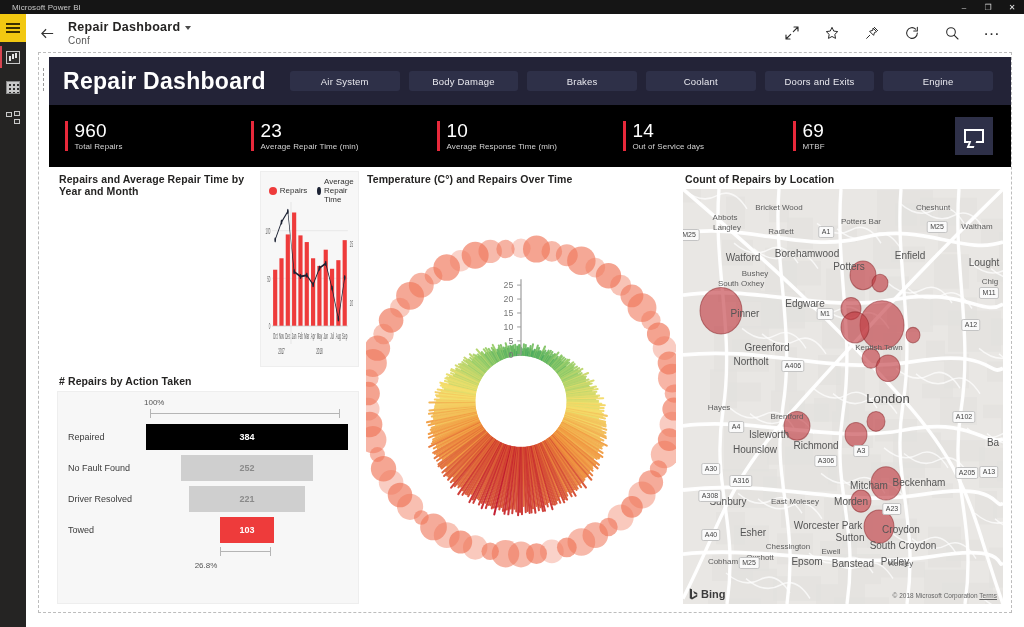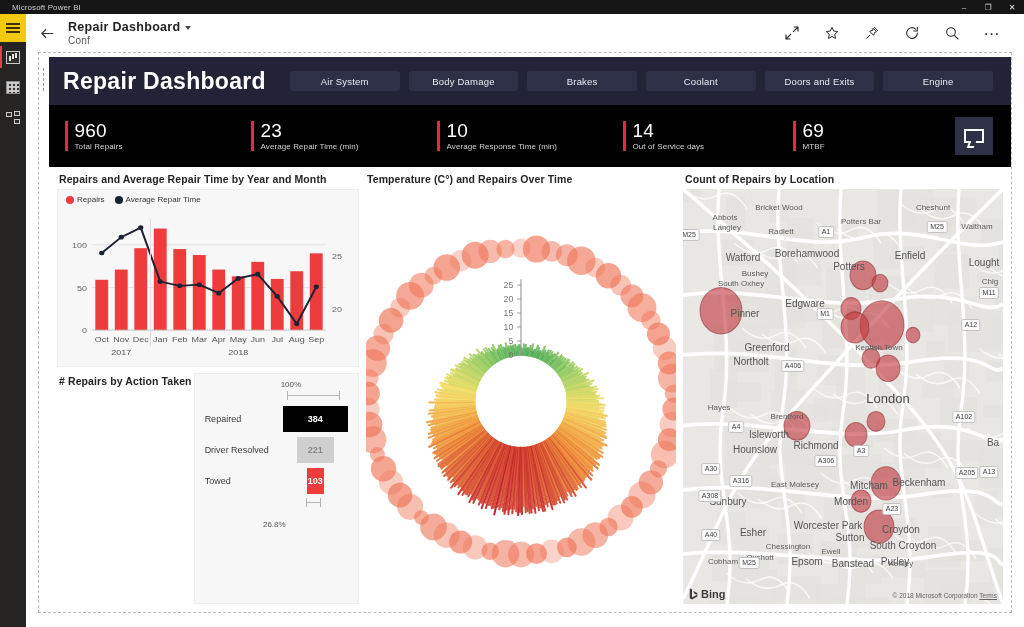--- a/index.html
+++ b/index.html
@@ -142,21 +142,21 @@
   .fn-axis i { position: absolute; top: 0; width: 1px; height: 9px; background: #b5b5b5; }
   .fn-axis i.l { left: 0; } .fn-axis i.r { right: 0; }
   .fn-row { display: flex; align-items: center; height: 28px; margin-bottom: 3px; }
   .fn-lbl { width: 82px; font-size: 9px; color: #3b3b3b; padding-left: 4px; }
   .fn-track { flex: 1; position: relative; height: 26px; }
   .fn-bar { position: absolute; top: 0; height: 26px; display: flex; align-items: center;
             justify-content: center; font-size: 9px; font-weight: bold; }
   .fn-bot { position: relative; height: 10px; margin: 2px 0 0 86px; margin-right: 8px; }
   .fn-bot-line { position: absolute; top: 4px; height: 1px; background: #b5b5b5; }
   .fn-bot i { position: absolute; top: 0; width: 1px; height: 9px; background: #b5b5b5; }
-  .fn-bot-lbl { text-align: center; font-size: 8px; color: #555; margin-top: 12px; }
+  .fn-bot-lbl { text-align: center; font-size: 8px; color: #555; margin-top: 4px; }
 
   
   .radial { width: 100%; height: 100%; background: #fff; }
   .radial svg { width: 100%; height: 100%; display: block; }
 
   
   .map { width: 100%; height: 100%; position: relative; overflow: hidden;
          background: #fef9c3; }
   .map svg { position: absolute; inset: 0; width: 100%; height: 100%; }
   .map-lbl { position: absolute; font-size: 8px; color: #5d5d5d; white-space: nowrap;
@@ -310,21 +310,21 @@
             <div class="kpi-spacer"></div>
             <div class="chat-btn">
               <span class="bubble"></span>
             </div>
           </div>
 
           <div class="panes">
 
             <div class="pane-left">
 
-              <div style="height:196px;display:flex;flex-direction:column">
+              <div style="height:196px;display:flex;">
                 <div class="v-title">Repairs and Average Repair Time by Year and Month</div>
                 <div class="v-body">
                   <div class="combo">
                     <div class="legend">
                       <span class="lg">
                         <span class="dot" style="background:#ee3b3b"></span>
                         <span>Repairs</span>
                       </span>
                       <span class="lg">
                         <span class="dot" style="background:#1c2233"></span>
@@ -381,34 +381,40 @@
                           <text x="258.25" y="145" font-size="9" fill="#555" text-anchor="middle" font-family="Liberation Sans,sans-serif">Sep</text>
                           <line x1="92.5" x2="92.5" y1="8" y2="150" stroke="#dcdcdc"></line>
                           <text x="63.25" y="160" font-size="9" fill="#555" text-anchor="middle" font-family="Liberation Sans,sans-serif">2017</text>
                           <text x="180.25" y="160" font-size="9" fill="#555" text-anchor="middle" font-family="Liberation Sans,sans-serif">2018</text>
                         </svg>
                     </div>
                   </div>
                 </div>
               </div>
 
-              <div style="flex:1;display:flex;flex-direction:row">
+              <div style="flex:1;display:flex;flex-direction:column">
                 <div class="v-title"># Repairs by Action Taken</div>
                 <div class="v-body">
                   <div class="funnel">
                     <div class="fn-top">100%</div>
                     <div class="fn-axis">
                         <i class="l"></i>
                         <i class="r"></i>
                       </div>
                     <div id="funnel-rows">
                         <div class="fn-row">
       <div class="fn-lbl">Repaired</div>
       <div class="fn-track">
         <div class="fn-bar" style="left:0%;width:100%;background:#000000;color:#fff">384</div>
+      </div>
+                        </div>
+                        <div class="fn-row">
+      <div class="fn-lbl">No Fault Found</div>
+      <div class="fn-track">
+        <div class="fn-bar" style="left:17.1875%;width:65.625%;background:#cfcfcf;color:#8a8a8a">252</div>
       </div>
                         </div>
                         <div class="fn-row">
       <div class="fn-lbl">Driver Resolved</div>
       <div class="fn-track">
         <div class="fn-bar" style="left:21.223958333333332%;width:57.552083333333336%;background:#cfcfcf;color:#8a8a8a">221</div>
       </div>
                         </div>
                         <div class="fn-row">
       <div class="fn-lbl">Towed</div>
@@ -1080,21 +1086,21 @@
                       <div class="map-lbl " style="left:36px;top:218px">Hayes</div>
                       <div class="map-lbl " style="left:104px;top:227px">Brentford</div>
                       <div class="map-lbl mid" style="left:86px;top:245px">Isleworth</div>
                       <div class="map-lbl mid" style="left:72px;top:260px">Hounslow</div>
                       <div class="map-lbl mid" style="left:133px;top:256px">Richmond</div>
                       <div class="map-lbl big" style="left:205px;top:209px">London</div>
                       <div class="map-lbl mid" style="left:186px;top:296px">Mitcham</div>
                       <div class="map-lbl mid" style="left:168px;top:312px">Morden</div>
                       <div class="map-lbl mid" style="left:236px;top:293px">Beckenham</div>
                       <div class="map-lbl mid" style="left:45px;top:312px">Sunbury</div>
-                      <div class="map-lbl " style="left:112px;top:295px">East Molesey</div>
+                      <div class="map-lbl " style="left:112px;top:312px">East Molesey</div>
                       <div class="map-lbl mid" style="left:70px;top:343px">Esher</div>
                       <div class="map-lbl mid" style="left:145px;top:336px">Worcester Park</div>
                       <div class="map-lbl mid" style="left:167px;top:348px">Sutton</div>
                       <div class="map-lbl mid" style="left:218px;top:340px">Croydon</div>
                       <div class="map-lbl mid" style="left:220px;top:356px">South Croydon</div>
                       <div class="map-lbl mid" style="left:212px;top:372px">Purley</div>
                       <div class="map-lbl " style="left:105px;top:357px">Chessington</div>
                       <div class="map-lbl " style="left:148px;top:362px">Ewell</div>
                       <div class="map-lbl " style="left:77px;top:368px">Oxshott</div>
                       <div class="map-lbl mid" style="left:124px;top:372px">Epsom</div>

